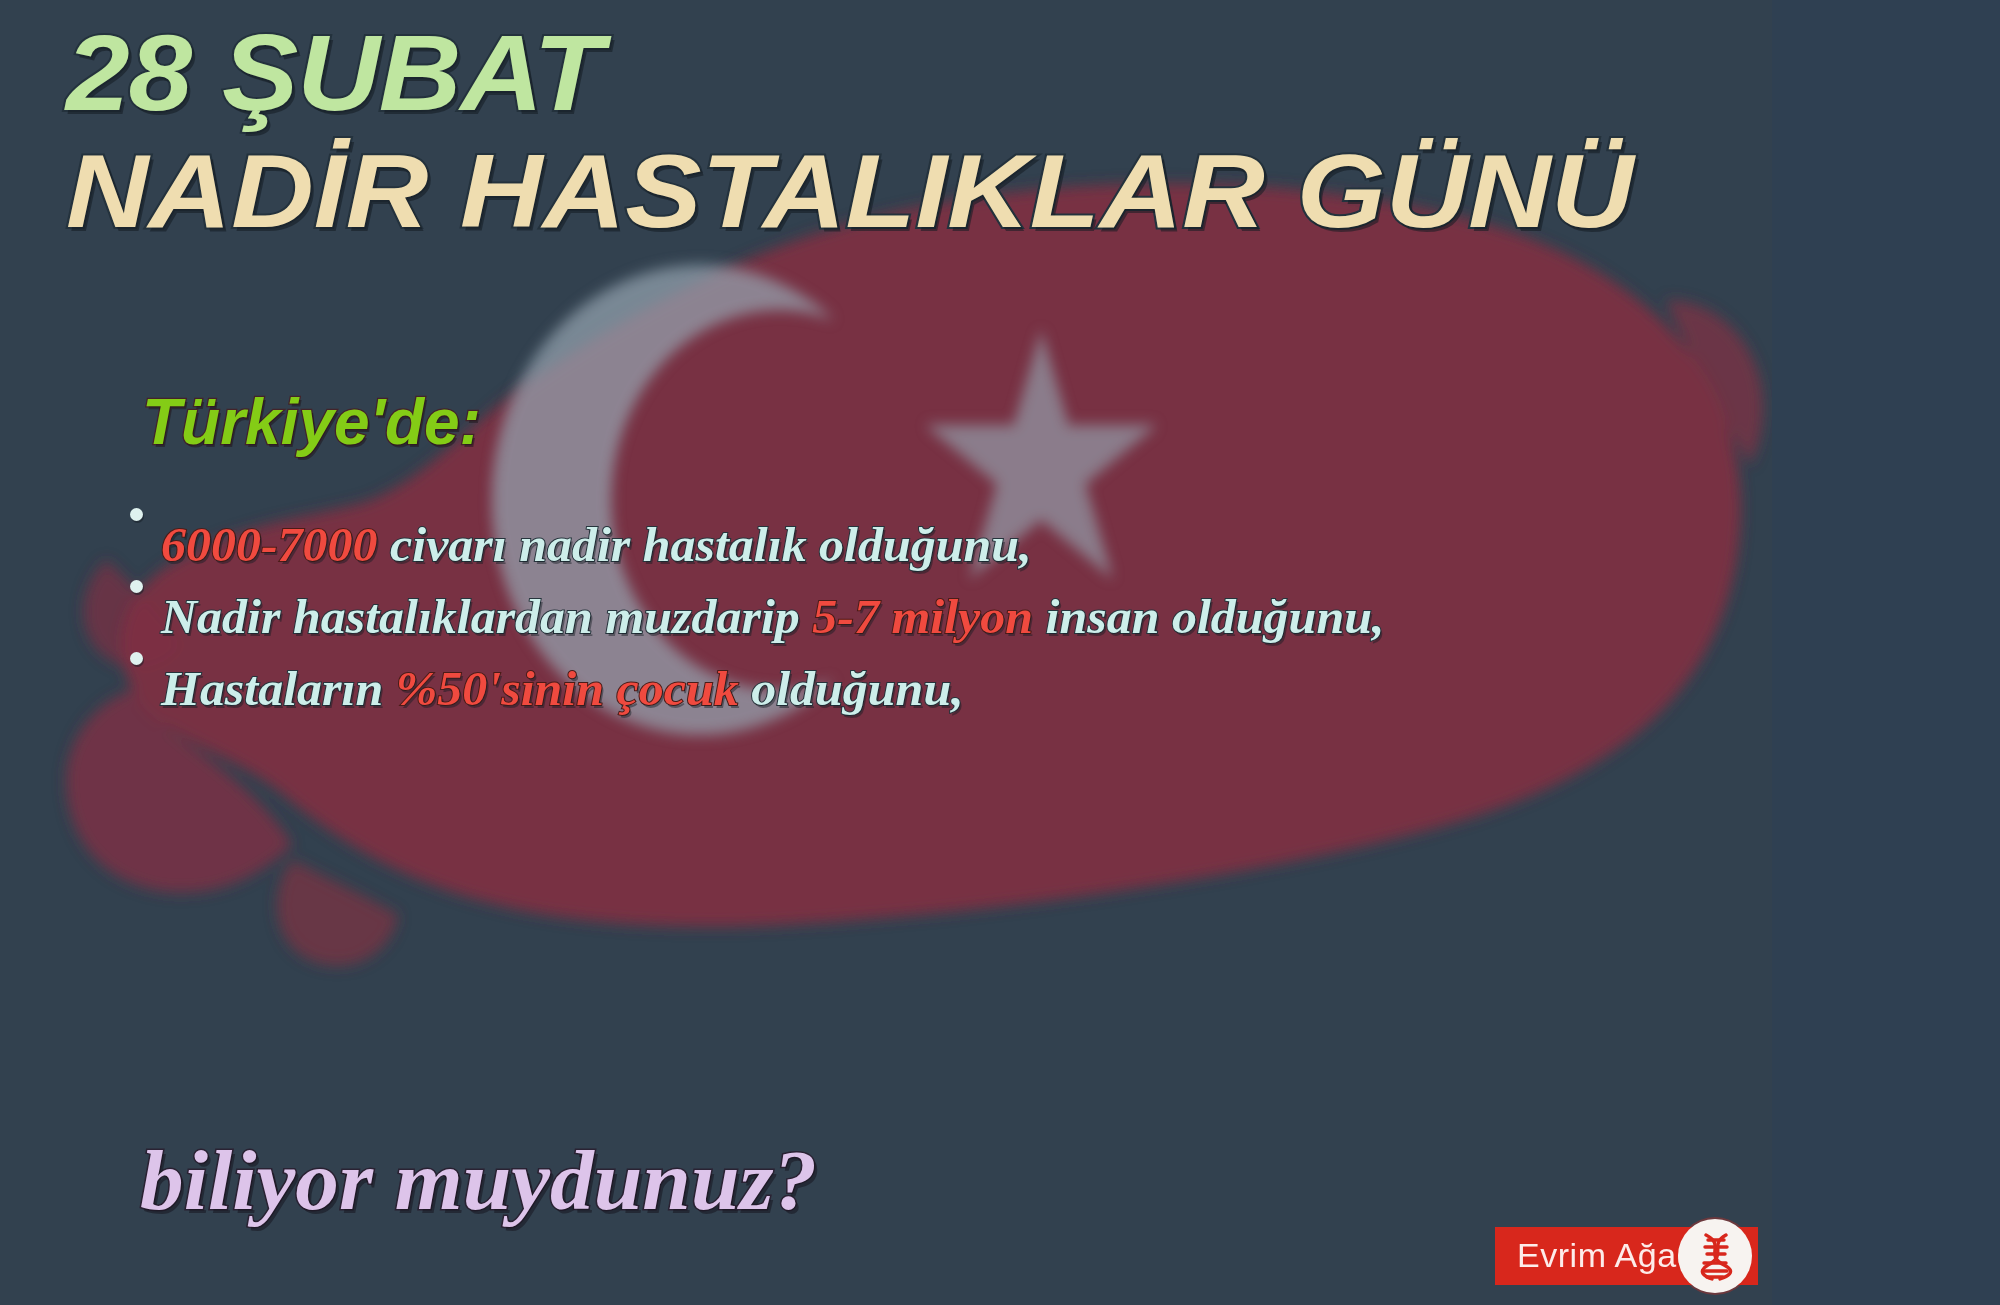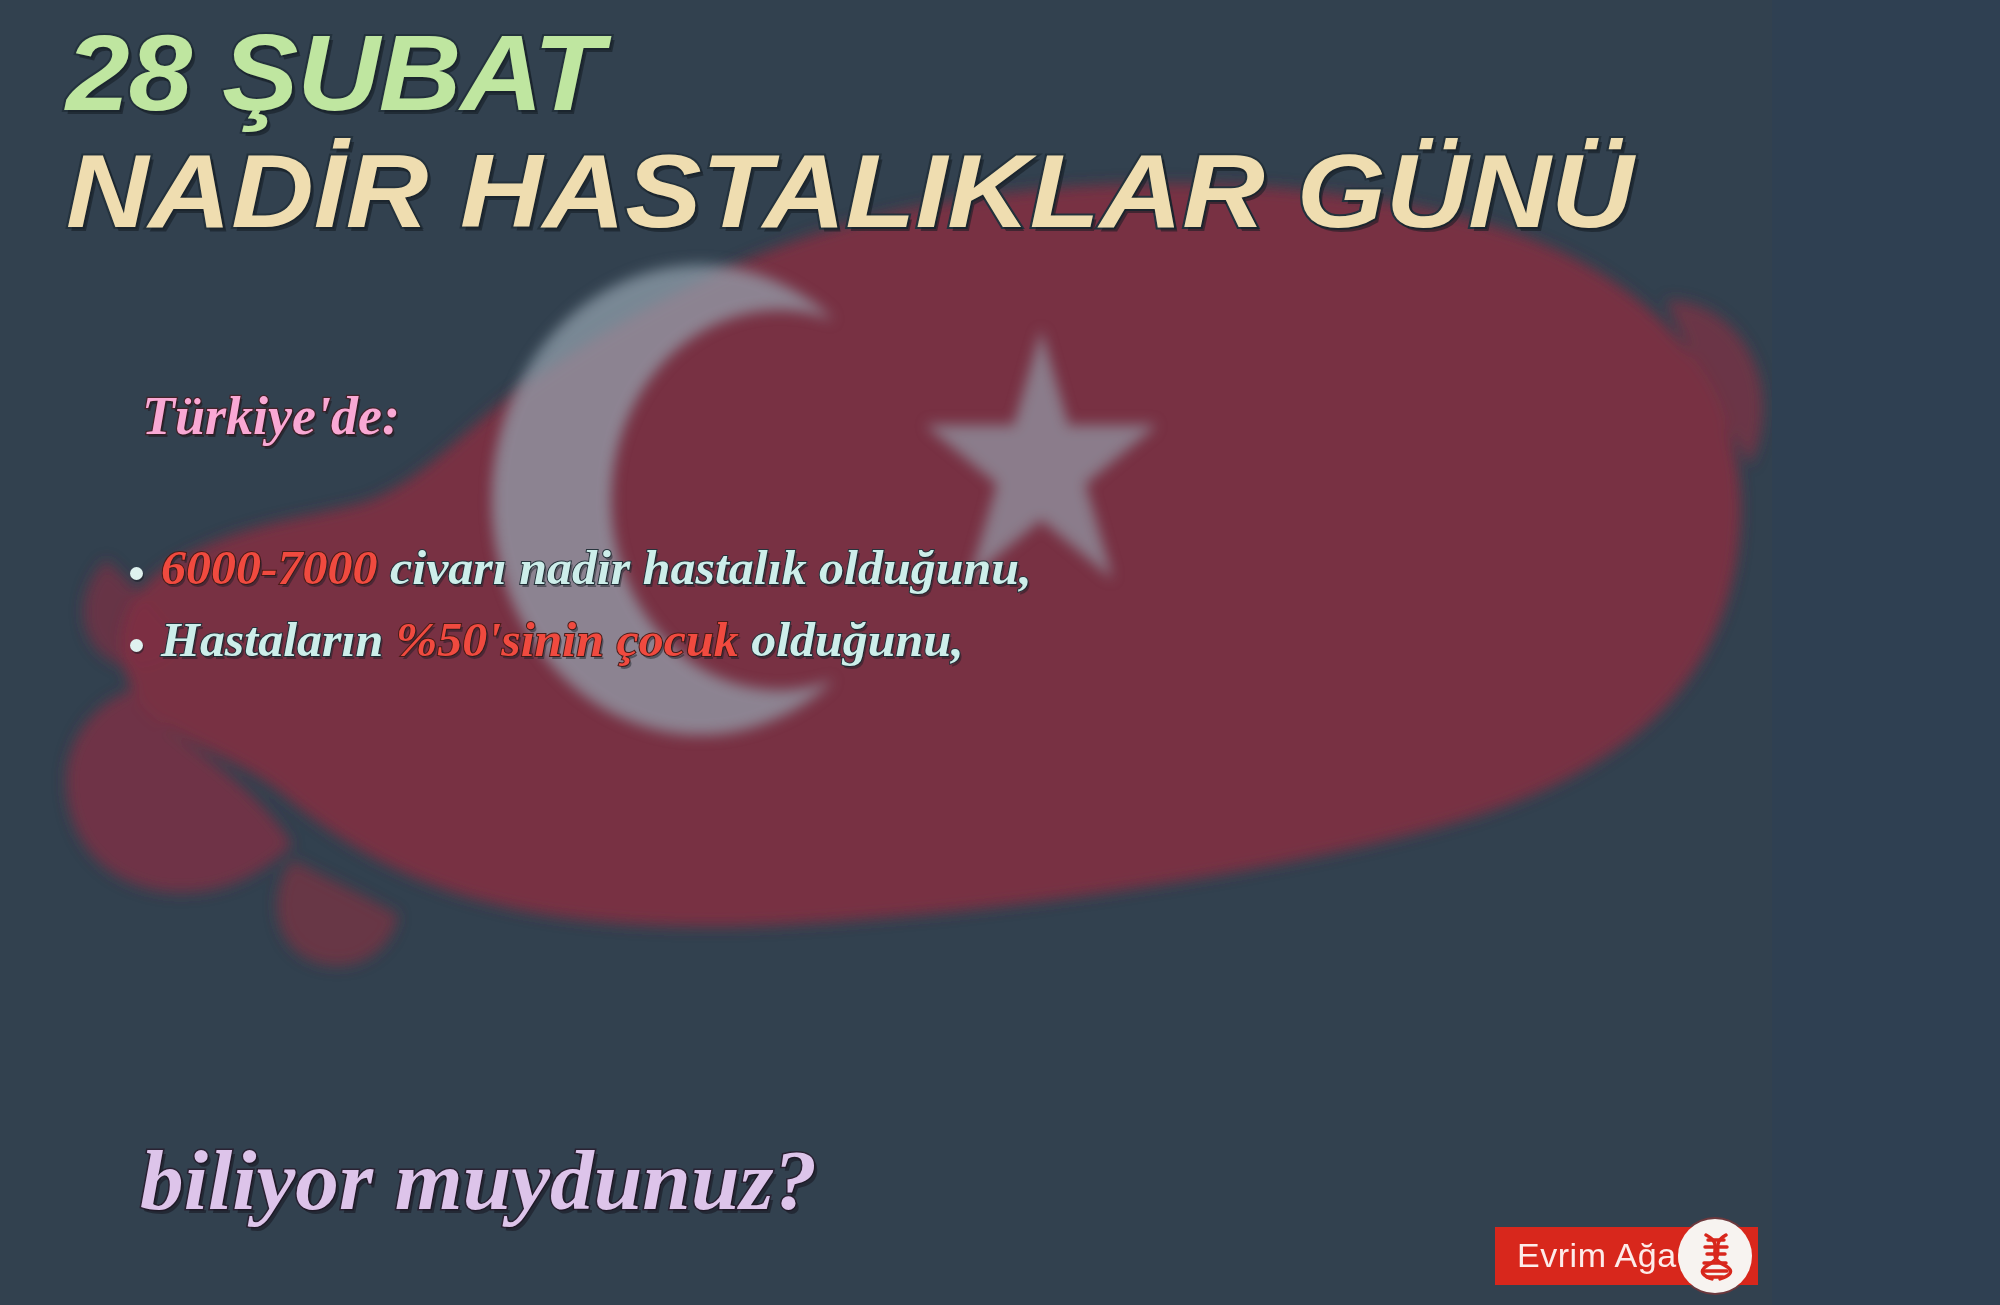--- a/index.html
+++ b/index.html
@@ -62,41 +62,41 @@
     white-space: nowrap;
     transform: scaleX(1.10);
     transform-origin: left center;
   }
 
   
   .tr-heading {
     position: absolute;
     left: 142px;
     top: 385px;
-    font-family: Liberation Serif, serif;
-    font-style: italic;
-    font-weight: 700;
-    font-size: 54px;
-    color: #f9a8d4;
+    font-family: Liberation Sans, sans-serif;
+    font-style: italic;
+    font-weight: 700;
+    font-size: 64px;
+    color: #84cc16;
     -webkit-text-stroke: 2.5px #43232a;
     paint-order: stroke fill;
     text-shadow: 2px 3px 0 rgba(30,20,25,0.5);
     white-space: nowrap;
   }
 
   
   .bullets {
     position: absolute;
     left: 130px;
     top: 520px;
     width: 1800px;
   }
   .bullet-row {
     display: flex;
-    align-items: flex-end;
+    align-items: flex-start;
     height: 72px;
     white-space: nowrap;
   }
   .bullet-dot {
     display: inline-block;
     width: 13px;
     height: 13px;
     border-radius: 50%;
     background: #dff2ef;
     margin-right: 18px;
@@ -231,20 +231,24 @@
     <div class="title-line-1">28 ŞUBAT</div>
     <div class="title-line-2">NADİR HASTALIKLAR GÜNÜ</div>
   </div>
 
   <div class="tr-heading">Türkiye'de:</div>
 
   <div class="bullets" id="bullet-container">
       <div class="bullet-row">
         <span class="bullet-dot"></span>
         <span class="bullet-text"><span class="hl">6000-7000</span><span> civarı nadir hastalık olduğunu,</span></span>
+      </div>
+      <div class="bullet-row">
+        <span class="bullet-dot"></span>
+        <span class="bullet-text"><span>Nadir hastalıklardan muzdarip </span><span class="hl">5-7 milyon</span><span> insan olduğunu,</span></span>
       </div>
       <div class="bullet-row">
         <span class="bullet-dot"></span>
         <span class="bullet-text"><span>Hastaların </span><span class="hl">%50'sinin çocuk</span><span> olduğunu,</span></span>
       </div>
     </div>
 
   <div class="footer-question">biliyor muydunuz?</div>
 
   <div class="logo">

